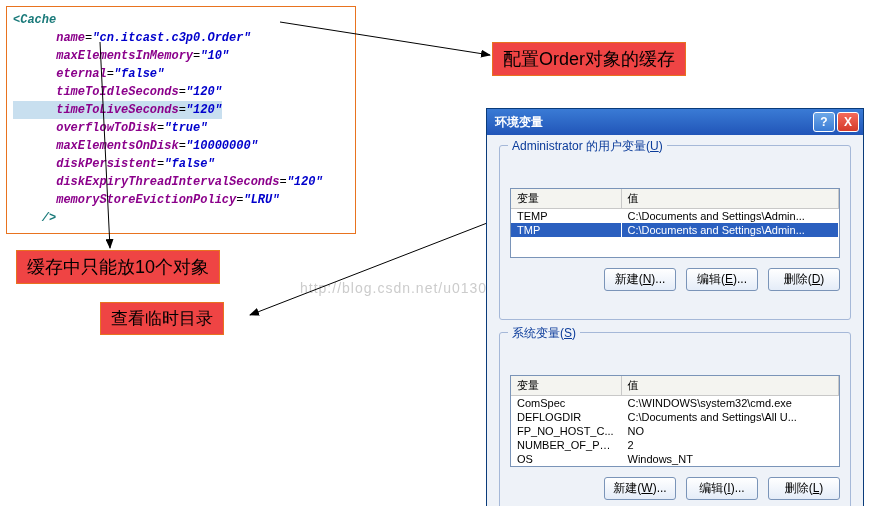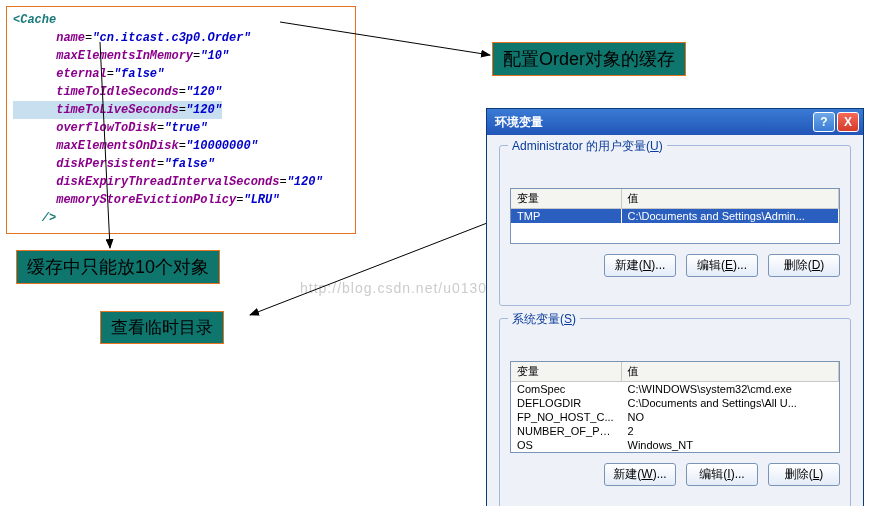--- a/index.html
+++ b/index.html
@@ -6,24 +6,24 @@
 body { font-family: "Microsoft YaHei", Arial, sans-serif; width: 874px; height: 506px; background: #fff; position: relative; }
 
 .code-box { position: absolute; left: 6px; top: 6px; width: 350px; border: 1px solid #e8731f; padding: 4px 6px 6px; font-family: "Courier New", monospace; font-size: 12px; line-height: 18px; font-style: italic; }
 .code-line { white-space: pre; }
 .tag { color: #1a7a7a; font-weight: bold; }
 .attr { color: #8b008b; font-weight: bold; }
 .eq { color: #000; }
 .val { color: #0000cc; font-weight: bold; }
 .highlight-line { background: #c8dfef; display: inline-block; }
 
-.anno-box { position: absolute; border: 1px solid #e8731f; padding: 4px 10px; font-size: 18px; background: #0f766e; }
+.anno-box { position: absolute; border: 1px solid #e8731f; padding: 4px 10px; font-size: 18px; background: #ef4444; }
 .anno1 { left: 492px; top: 42px; }
 .anno2 { left: 16px; top: 250px; }
-.anno3 { left: 100px; top: 311px; font-size: 17px; text-align: right; }
+.anno3 { left: 100px; top: 302px; font-size: 17px; text-align: right; }
 
 .arrow { position: absolute; pointer-events: none; }
 
 .watermark { position: absolute; left: 300px; top: 280px; color: #ccc; font-size: 14px; font-family: Arial; letter-spacing: 1px; }
 
 .dlg { position: absolute; left: 486px; top: 108px; width: 378px; border: 1px solid #0a3b7a; background: #eef2f8; font-size: 12px; }
 .dlg-title { height: 26px; background: linear-gradient(#3a7bd5,#2155b8); color: #fff; display: flex; align-items: center; padding: 0 4px 0 8px; font-weight: bold; }
 .dlg-title .spacer { flex: 1; }
 .title-btn { width: 22px; height: 20px; margin-left: 2px; border: 1px solid #fff; border-radius: 3px; display: flex; align-items: center; justify-content: center; font-size: 12px; }
 .help-btn { background: linear-gradient(#6ea8e8,#3a7bd5); color: #fff; }
@@ -89,20 +89,24 @@
       </div>
       <div class="table-wrap">
         <table class="tbl">
           <thead>
               <tr>
             <th>变量</th>
             <th>值</th>
           </tr>
             </thead>
           <tbody id="user-rows">
+              <tr>
+                <td>TEMP</td>
+                <td>C:\Documents and Settings\Admin...</td>
+              </tr>
               <tr class="sel">
                 <td>TMP</td>
                 <td>C:\Documents and Settings\Admin...</td>
               </tr>
             </tbody>
           <tbody>
               <tr class="scroll-row">
                 <td></td>
                 <td></td>
               </tr>

